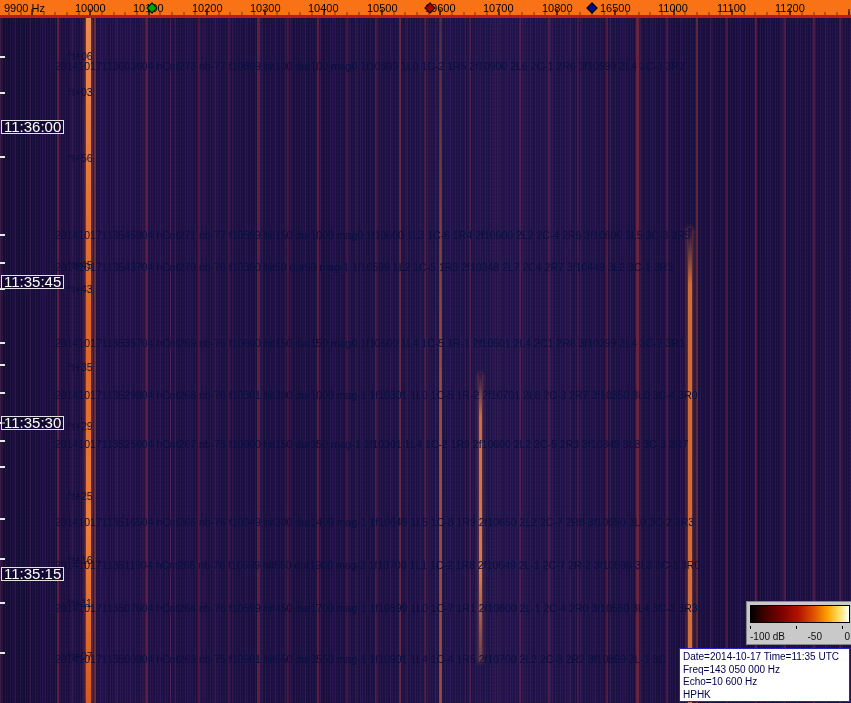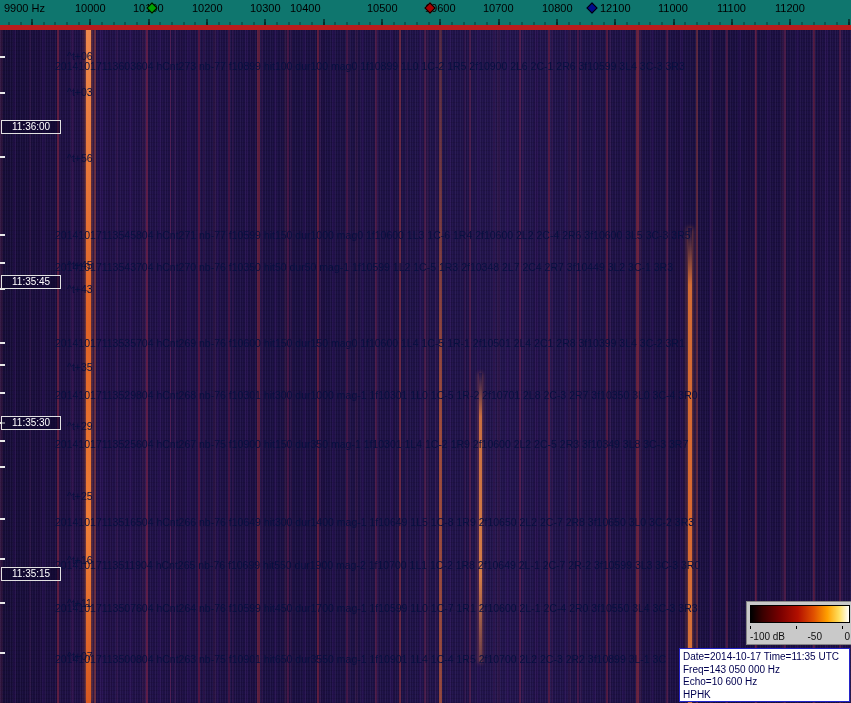--- a/index.html
+++ b/index.html
@@ -1,21 +1,21 @@
 <!DOCTYPE html>
 <html><head>
 <meta charset="utf-8">
 <style>
   * { margin:0; padding:0; box-sizing:border-box; }
   body { background:#555; font-family:"Liberation Sans", sans-serif; }
   .screen { position:relative; width:851px; height:703px; overflow:hidden; background:#1e1247; }
 
   
-  .ruler { position:absolute; top:0; left:0; width:851px; height:30px;
-           background:#0f766e; border-bottom:5px solid #b91c1c; z-index:30; }
+  .ruler { position:absolute; top:0; left:0; width:851px; height:18px;
+           background:#f97316; border-bottom:3px solid #b91c1c; z-index:30; }
   .ruler-label { position:absolute; top:2px; font-size:11px; color:#000; white-space:nowrap; }
   .tick-minor { position:absolute; bottom:0; left:0; right:0; height:3px;
     background-image:repeating-linear-gradient(90deg, rgba(0,0,0,.55) 0 1px, transparent 1px 11.667px);
     background-position-x:31.5px; }
   .tick-major { position:absolute; bottom:0; left:0; right:0; height:6px;
     background-image:repeating-linear-gradient(90deg, #000 0 1px, transparent 1px 58.333px);
     background-position-x:31.5px; }
   .marker { position:absolute; top:4px; width:8px; height:8px; transform:rotate(45deg);
             border:1px solid #000; z-index:31; }
   .marker.green { left:148px; background:#00a400; }
@@ -30,22 +30,22 @@
       repeating-linear-gradient(90deg, rgba(150,50,120,.10) 0 2px, transparent 2px 13px, rgba(60,20,110,.22) 13px 16px, transparent 16px 29px),
       repeating-linear-gradient(90deg, rgba(190,60,70,.08) 0 3px, transparent 3px 37px, rgba(30,10,60,.25) 37px 41px, transparent 41px 71px),
       repeating-linear-gradient(0deg, rgba(0,0,0,.10) 0 1px, transparent 1px 4px),
       linear-gradient(90deg, #170d3a 0%, #23124e 12%, #1c1045 35%, #241551 60%, #1b0f43 85%, #1f1149 100%);
   }
   .st { position:absolute; top:0; bottom:0; }
 
   
   .ovl { position:absolute; left:55px; font-size:10.5px; color:#071040; white-space:nowrap; z-index:10; }
   .tm  { position:absolute; left:47px; font-size:10.5px; color:#071040; white-space:nowrap; z-index:10;margin-left:20px; }
-  .time-label { position:absolute; left:1px; color:#fff; font-size:10px; line-height:12px;
-                border:1px solid #e2e2e2; padding:0 10px; background:rgba(12,6,42,.55); z-index:12; }
+  .time-label { position:absolute; left:1px; color:#fff; font-size:15px; line-height:12px;
+                border:1px solid #e2e2e2; padding:0 2px; background:rgba(12,6,42,.55); z-index:12; }
   .wtick { position:absolute; left:0; width:5px; height:2px; background:#e8e8e8; z-index:11; }
 
   
   .legend { position:absolute; left:746px; top:601px; width:108px; height:44px;
             background:#c9c9c9; border:1px solid #858585; z-index:20; }
   .legend-bar { position:absolute; left:3px; right:3px; top:3px; height:18px; border:1px solid #000;
     background:linear-gradient(90deg,#000 0%,#3a0000 12%,#7a0000 30%,#b31000 48%,#e05000 64%,#ffa000 78%,#ffe060 90%,#fff 100%); }
   .legend-labels { position:absolute; bottom:2px; left:3px; right:3px; font-size:10px; color:#101010;
     display:flex; justify-content:space-between; }
   .legend-tick { position:absolute; top:24px; width:1px; height:3px; background:#000; }
@@ -59,26 +59,26 @@
 <body>
 
 <div class="screen">
 
   <div class="ruler">
     <span class="ruler-label" style="left:4px">9900 Hz</span>
     <span class="ruler-label" style="left:75px">10000</span>
     <span class="ruler-label" style="left:133px">10100</span>
     <span class="ruler-label" style="left:192px">10200</span>
     <span class="ruler-label" style="left:250px">10300</span>
-    <span class="ruler-label" style="left:290px">10400</span>
+    <span class="ruler-label" style="left:308px">10400</span>
     <span class="ruler-label" style="left:367px">10500</span>
     <span class="ruler-label" style="left:425px">10600</span>
     <span class="ruler-label" style="left:483px">10700</span>
     <span class="ruler-label" style="left:542px">10800</span>
-    <span class="ruler-label" style="left:600px">12100</span>
+    <span class="ruler-label" style="left:600px">16500</span>
     <span class="ruler-label" style="left:658px">11000</span>
     <span class="ruler-label" style="left:717px">11100</span>
     <span class="ruler-label" style="left:775px">11200</span>
     <div class="tick-minor"></div>
     <div class="tick-major"></div>
     <div class="marker green"></div>
     <div class="marker red"></div>
     <div class="marker blue"></div>
   </div>
 

